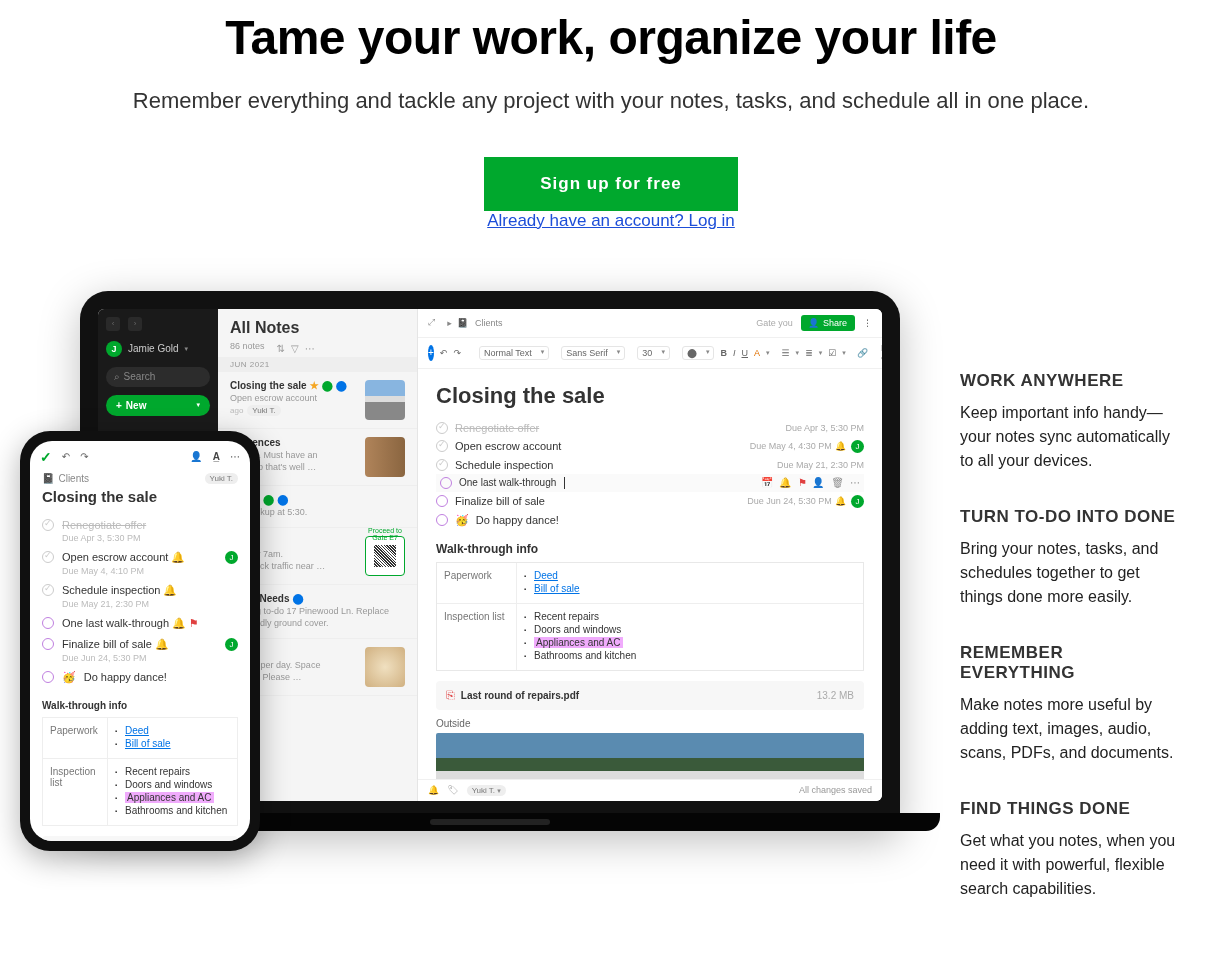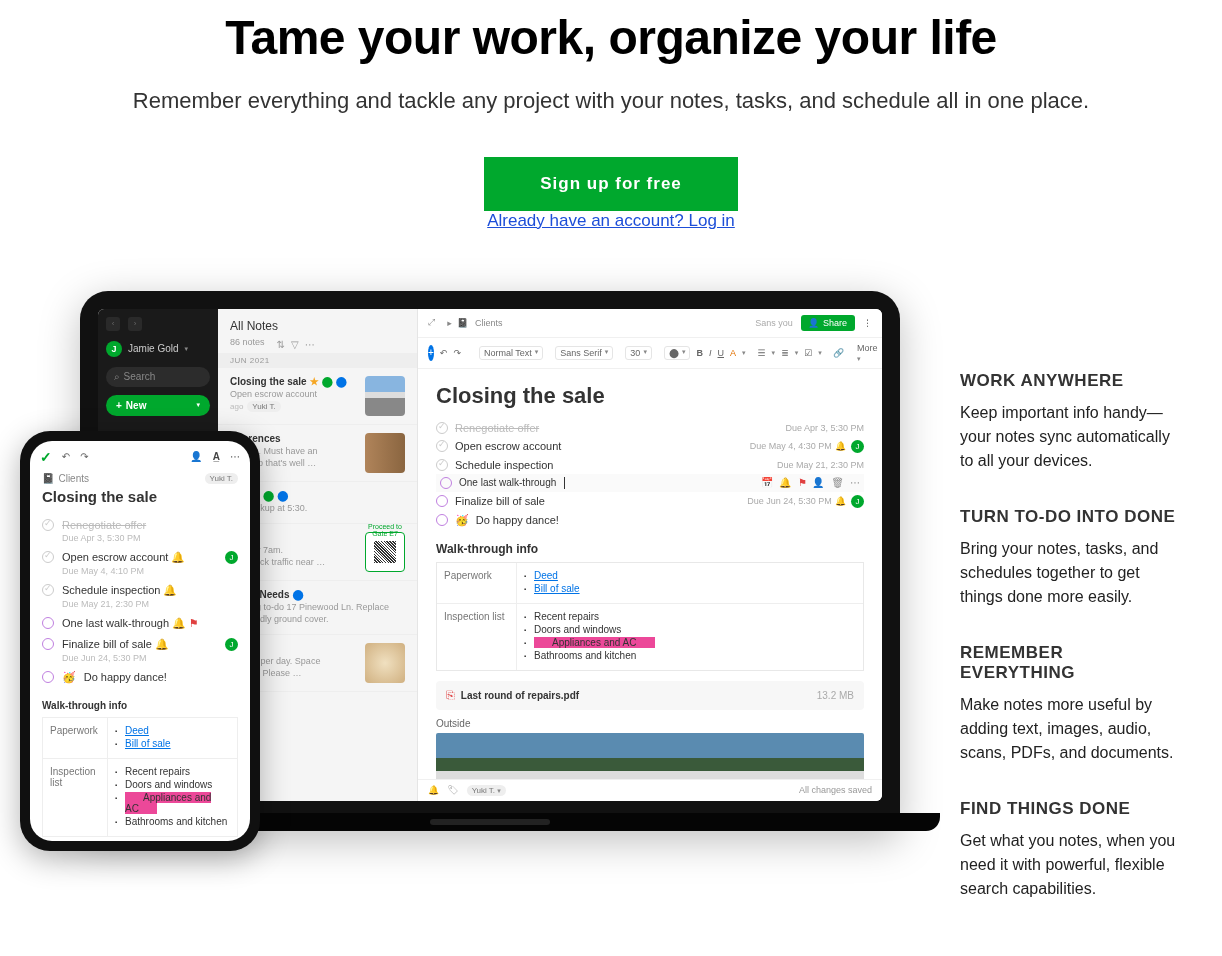--- a/index.html
+++ b/index.html
@@ -20,21 +20,21 @@
   .sb-navrow{ display:flex; gap:8px; margin-bottom:10px;}
   .sb-nav{ width:14px; height:14px; background:#2a2a2a; border-radius:3px; display:flex; align-items:center; justify-content:center; font-size:8px; color:#666;}
   .sb-user{ display:flex; align-items:center; gap:6px; margin-bottom:10px;}
   .avatar-j{ width:16px; height:16px; border-radius:50%; background:#00A82D; color:#fff; font-size:9px; display:flex; align-items:center; justify-content:center; font-weight:600;}
   .sb-search{ background:#2c2c2c; border-radius:12px; padding:4px 8px; display:flex; align-items:center; gap:4px; color:#888; margin-bottom:8px;}
   .sb-new{ background:#00A82D; border-radius:12px; padding:5px 10px; display:flex; align-items:center; justify-content:space-between; margin-bottom:8px;}
   .sb-new-left{display:flex; align-items:center; gap:4px; color:#fff; font-weight:600;}
   
   .nl { width:200px; background:#f5f5f5; border-right:1px solid #e5e5e5; flex-shrink:0; overflow:hidden;}
   .nl-hd{ padding:10px 12px 4px; display:flex; justify-content:space-between; align-items:center;}
-  .nl-title{ font-weight:400; font-size:12px;text-align:center;}
+  .nl-title{ font-weight:700; font-size:16px;text-align:center;}
   .nl-count{ padding:0 12px 6px; color:#999; font-size:9px;}
   .nl-icons{ display:flex; gap:6px; color:#999;}
   .nl-section{ padding:3px 12px; background:#eee; color:#999; font-size:8px; letter-spacing:0.5px;}
   .nl-item{ padding:8px 12px; border-bottom:1px solid #eee; display:flex; gap:8px;}
   .nl-body{ flex:1; min-width:0;}
   .nl-item-t{ font-weight:600; font-size:10px; margin-bottom:2px; display:flex; align-items:center; gap:3px;}
   .nl-item-s{ color:#999; font-size:9px; margin-bottom:2px;}
   .nl-item-m{ color:#bbb; font-size:8px; display:flex; align-items:center; gap:4px;}
   .nl-thumb{ width:40px; height:40px; background:#ccc; border-radius:4px; flex-shrink:0;}
   .thumb-house{ background:linear-gradient(#88b5e0 40%, #ddd 40%, #ddd 55%, #888 55%);}
@@ -45,21 +45,21 @@
   .tag-chip{ display:inline-block; background:#eee; color:#777; font-size:8px; padding:1px 5px; border-radius:7px;}
   
   .ne{ flex:1; background:#fff; display:flex; flex-direction:column; overflow:hidden;}
   .ne-top{ display:flex; align-items:center; justify-content:space-between; padding:6px 10px; border-bottom:1px solid #f0f0f0; font-size:9px;}
   .ne-top-l{ display:flex; align-items:center; gap:6px; color:#888;}
   .ne-top-r{ display:flex; align-items:center; gap:8px;}
   .share-btn{ background:#00A82D; color:#fff; padding:3px 8px; border-radius:3px; font-size:9px; display:flex; align-items:center; gap:3px;}
   .ne-toolbar{ display:flex; align-items:center; gap:6px; padding:5px 10px; border-bottom:1px solid #f0f0f0; color:#666; font-size:9px; flex-wrap:nowrap; overflow:hidden;}
   .tb-plus{ width:16px;height:16px; border-radius:50%; background:#0073e6; color:#fff; display:flex;align-items:center;justify-content:center; font-size:10px;}
   .tb-sep{ width:1px; height:14px; background:#e0e0e0;}
-  .tb-sel{ border:1px solid #e5e5e5; border-radius:3px; padding:1px 4px; display:inline-flex; align-items:flex-start; gap:3px; white-space:nowrap;margin-left:6px;}
+  .tb-sel{ border:1px solid #e5e5e5; border-radius:3px; padding:1px 4px; display:inline-flex; align-items:flex-start; gap:9px; white-space:nowrap;margin-left:6px;}
   .ne-body{ flex:1; padding:14px 18px; overflow:hidden;}
   .ne-title{ font-size:22px; font-weight:600; margin-bottom:10px;}
   .task-row{ display:flex; align-items:center; justify-content:space-between; padding:3px 0; font-size:11px;}
   .task-l{ display:flex; align-items:center; gap:7px;}
   .ck{ width:12px; height:12px; border:1.5px solid #ccc; border-radius:50%; flex-shrink:0;}
   .ck.done{ border-color:#ccc; position:relative;}
   .ck.done::after{content:"✓"; position:absolute; top:-2px; left:1px; font-size:9px; color:#ccc;}
   .ck.open{ border-color:#c080e0;}
   .task-due{ color:#aaa; font-size:9px; display:flex; align-items:center; gap:4px;}
   .task-done{ color:#bbb; text-decoration:line-through;}
@@ -69,21 +69,21 @@
   .avatar-sm{ width:13px; height:13px; border-radius:50%; background:#00A82D; color:#fff; font-size:8px; display:flex;align-items:center;justify-content:center;}
   .sec-title{ font-weight:600; margin:12px 0 6px; font-size:12px;}
   .tbl{ border:1px solid #e8e8e8; width:100%; font-size:10px; margin-bottom:10px;}
   .tbl-row{ display:flex;}
   .tbl-h{ width:80px; padding:7px; color:#777; border-right:1px solid #eee; border-bottom:1px solid #eee;}
   .tbl-c{ flex:1; padding:7px; border-bottom:1px solid #eee;}
   .tbl-row:last-child .tbl-h,.tbl-row:last-child .tbl-c{border-bottom:none;}
   .link{ color:#0073e6; text-decoration:underline;}
   .bullet{ padding-left:10px; position:relative; margin-bottom:2px;}
   .bullet::before{ content:"▪"; position:absolute; left:0; font-size:6px; top:3px;}
-  .hl{ background:#ec4899; padding:0 18px;}
+  .hl{ background:#f0abfc; padding:0 2px;}
   .attach{ background:#f7f7f7; border-radius:4px; padding:8px 10px; display:flex; align-items:center; justify-content:space-between; font-size:10px;}
   .attach-l{ display:flex; align-items:center; gap:6px;}
   .pdf-icon{ color:#e04040; font-size:11px;}
   .ne-foot{ border-top:1px solid #f0f0f0; padding:5px 10px; display:flex; justify-content:space-between; align-items:center; font-size:9px; color:#999;}
   .img-outside{ margin-top:8px; }
   .img-outside-cap{ font-size:10px; color:#666; margin-bottom:4px;}
   .img-house-lg{ height:70px; background:linear-gradient(#5a8bb0 35%,#3a5a3a 35%,#3a5a3a 55%,#ddd 55%); border-radius:2px;}
 
   
   .phone{ position:absolute; left:0; top:140px; width:240px; height:420px; background:#101010; border-radius:30px; padding:10px; box-shadow:0 8px 30px rgba(0,0,0,0.3);}
@@ -234,21 +234,21 @@
 
         <div class="ne">
           <div class="ne-top">
             <div class="ne-top-l">
               <span>⤢</span>
               <span style="margin-left:6px;">▸</span>
               <span>📓</span>
               <span>Clients</span>
             </div>
             <div class="ne-top-r">
-              <span class="only-you">Sans you</span>
+              <span class="only-you">Gate you</span>
               <span class="share-btn">
                   <span>👤</span>
                   <span>Share</span>
                 </span>
               <span>⋮</span>
             </div>
           </div>
           <div class="ne-toolbar">
             <span class="tb-plus">+</span>
             <span>↶</span>

